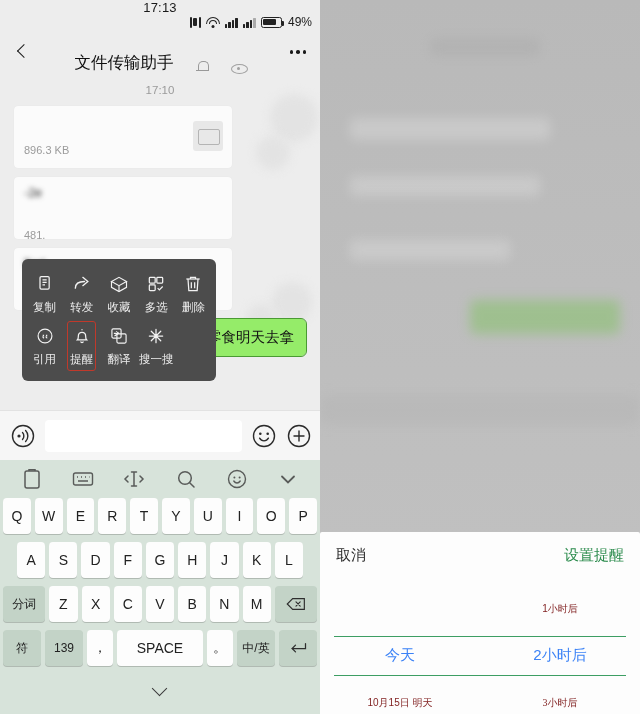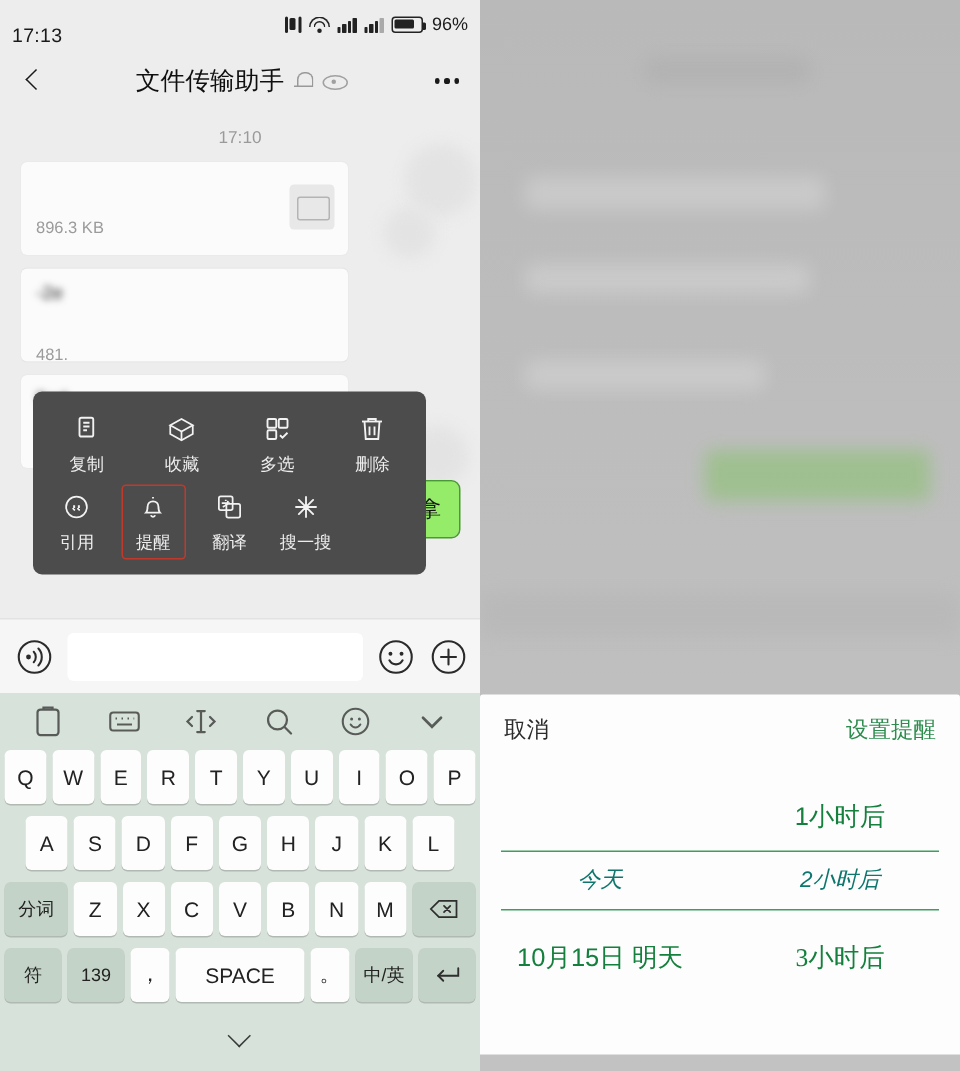--- a/index.html
+++ b/index.html
@@ -21,23 +21,25 @@
     width: 320px; height: 714px;
     background: #ededed;
     overflow: hidden;
   }
 
   
   .status-bar {
     height: 30px;
     background: #ededed;
     display: flex;
-    padding: 16px 8px;
+    align-items: center;
+    padding: 0 8px;
     font-size: 12px;
     color: #1a1a1a;
+    flex-direction: column;
   }
   .status-time { font-size: 13px; font-weight: 400; letter-spacing: .2px; }
   .status-right {
     margin-left: auto;
     display: flex;
     align-items: center;
     gap: 5px;
   }
   .ic { display: inline-block; }
   .ic-vib { width: 11px; height: 13px; position: relative; }
@@ -96,22 +98,22 @@
     width: 24px; height: 24px; position: relative; cursor: pointer;
   }
   .nav-back::before {
     content: ""; position: absolute; left: 7px; top: 6px;
     width: 9px; height: 9px;
     border-left: 1.8px solid #1a1a1a; border-bottom: 1.8px solid #1a1a1a;
     transform: rotate(45deg);
   }
   .nav-title-wrap {
     position: absolute; left: 0; right: 0; top: 0; bottom: 0;
-    display: flex; align-items: center; justify-content: center;
-    gap: 6px; pointer-events: none;
+    display: flex; align-items: flex-end; justify-content: center;
+    gap: 22px; pointer-events: none;
   }
   .nav-title {
     font-size: 16.5px; color: #0f0f0f; font-weight: 500;
   }
   .mute-icon { width: 13px; height: 14px; position: relative; opacity: .55; }
   .mute-icon::before {
     content: ""; position: absolute; left: 2px; top: 1px;
     width: 9px; height: 9px; border: 1.3px solid #555;
     border-radius: 5px 5px 0 0; border-bottom: none;
   }
@@ -178,21 +180,21 @@
     outline: 1.5px solid #4a9a33;
   }
   .bubble::after {
     content: ""; position: absolute; right: -5px; top: 11px;
     border: 5px solid transparent; border-left-color: #95ec69;
   }
 
   
   .ctx-menu {
     position: absolute; left: 22px; top: 185px;
-    width: 262px; background: #4c4c4c; border-radius: 6px;
+    width: 194px; background: #4c4c4c; border-radius: 6px;
     padding: 10px 4px 8px;
     z-index: 30;
   }
   .ctx-row { display: flex; }
   .ctx-item {
     flex: 1; display: flex; flex-direction: column; align-items: center;
     gap: 6px; padding: 5px 0 6px; cursor: pointer; position: relative;
   }
   .ctx-item.highlight::after {
     content: ""; position: absolute; left: 4px; right: 4px; top: 0; bottom: 2px;
@@ -265,40 +267,40 @@
     position: absolute; inset: 0;
     background: linear-gradient(180deg, #b9b9b9 0%, #bdbdbd 40%, #c2c2c2 100%);
   }
   .ghost {
     position: absolute; background: #b0b0b0; border-radius: 5px;
     filter: blur(6px); opacity: .75;
   }
   .ghost.green { background: #86c26a; opacity: .55; }
   .ghost.light { background: #cfcfcf; }
   .sheet {
-    position: absolute; left: 0; right: 0; bottom: 11px; height: 240px;
+    position: absolute; left: 0; right: 0; bottom: 0; height: 182px;
     background: #fdfdfd; border-radius: 2px 2px 0 0;
   }
   .sheet-head {
     height: 46px; display: flex; align-items: center;
     justify-content: space-between; padding: 0 16px;
   }
   .sheet-cancel { font-size: 15px; color: #2b2b2b; cursor: pointer; }
   .sheet-confirm { font-size: 15px; color: #2d8c4e; cursor: pointer; }
   .picker {
     position: relative; height: 186px; display: flex;
   }
   .picker-col {
     flex: 1; position: relative; overflow: hidden;
   }
   .picker-item {
     position: absolute; left: 0; right: 0; text-align: center;
-    font-size: 17px; color: #15803d;
-  }
-  .picker-item.sel { color: #0f766e; font-size: 15px; font-style: italic; }
+    font-size: 10px; color: #7f1d1d;
+  }
+  .picker-item.sel { color: #3b82f6; font-size: 15px; }
   .picker-lines {
     position: absolute; left: 14px; right: 14px; top: 58px; height: 40px;
     border-top: 1.3px solid #3d9e63; border-bottom: 1.3px solid #3d9e63;
     pointer-events: none;
   }
 </style>
 </head>
 <body>
 
 <div class="screen">
@@ -324,21 +326,21 @@
           </span>
         <span class="sig dim">
             <b></b>
             <b></b>
             <b></b>
             <b></b>
           </span>
         <span class="batt">
             <i></i>
           </span>
-        <span class="batt-pct">96%</span>
+        <span class="batt-pct">49%</span>
       </span>
     </div>
 
     <div class="nav-bar">
       <div class="nav-back"></div>
       <div class="nav-title-wrap">
         <span class="nav-title">文件传输助手</span>
         <span class="mute-icon"></span>
         <span class="eye-icon"></span>
       </div>
@@ -378,20 +380,29 @@
       <div class="ctx-menu">
         <div class="ctx-row">
           <div class="ctx-item">
             <span class="ctx-ic">
               <svg viewBox="0 0 24 24" fill="none" stroke="#f2f2f2" stroke-width="1.5">
                 <rect x="6" y="3" width="11" height="15" rx="1.5"></rect>
                 <path d="M9 7h5M9 10h5M9 13h3"></path>
               </svg>
             </span>
             <span class="ctx-label">复制</span>
+          </div>
+          <div class="ctx-item">
+            <span class="ctx-ic">
+              <svg viewBox="0 0 24 24" fill="none" stroke="#f2f2f2" stroke-width="1.6" stroke-linecap="round">
+                <path d="M4 17c0-6 5-8 11-8"></path>
+                  <path d="M13 4l6 5-6 5"></path>
+              </svg>
+            </span>
+            <span class="ctx-label">转发</span>
           </div>
           <div class="ctx-item">
             <span class="ctx-ic">
               <svg viewBox="0 0 24 24" fill="none" stroke="#f2f2f2" stroke-width="1.4">
                 <path d="M3 9l9-5 9 5-9 5z"></path>
                   <path d="M3 9v7l9 5 9-5V9"></path>
                   <path d="M12 14v7"></path>
               </svg>
             </span>
             <span class="ctx-label">收藏</span>

